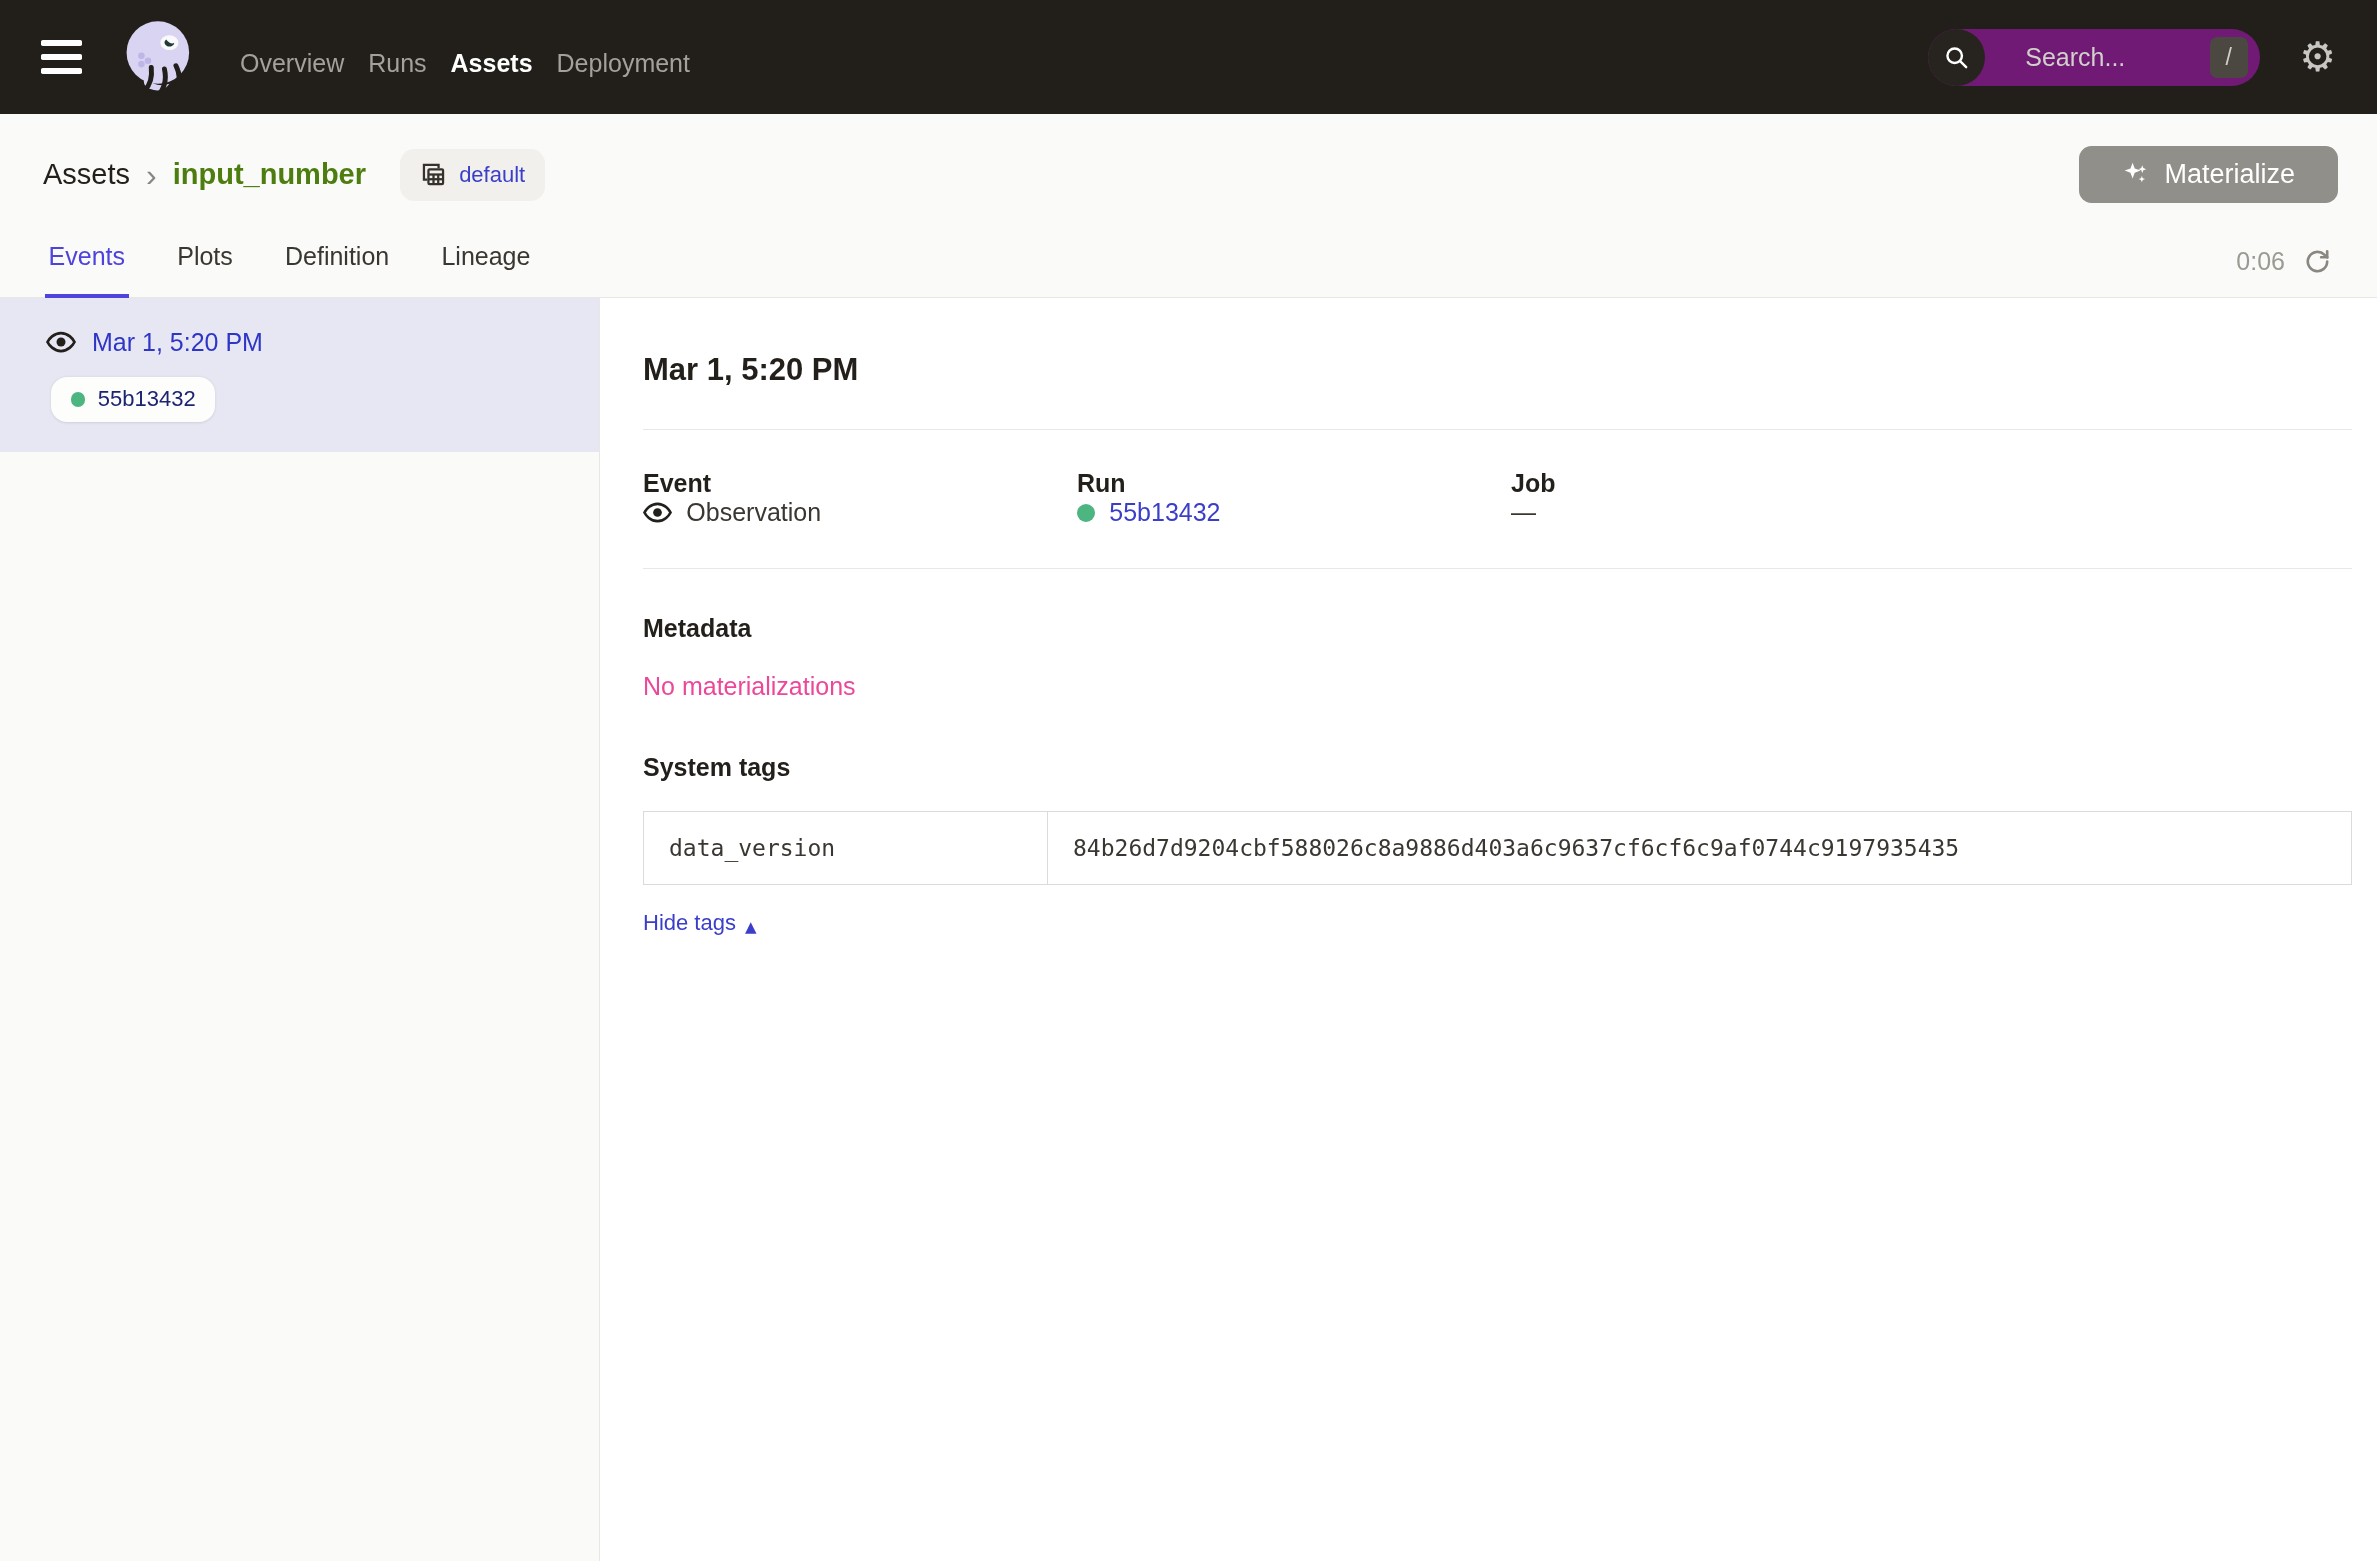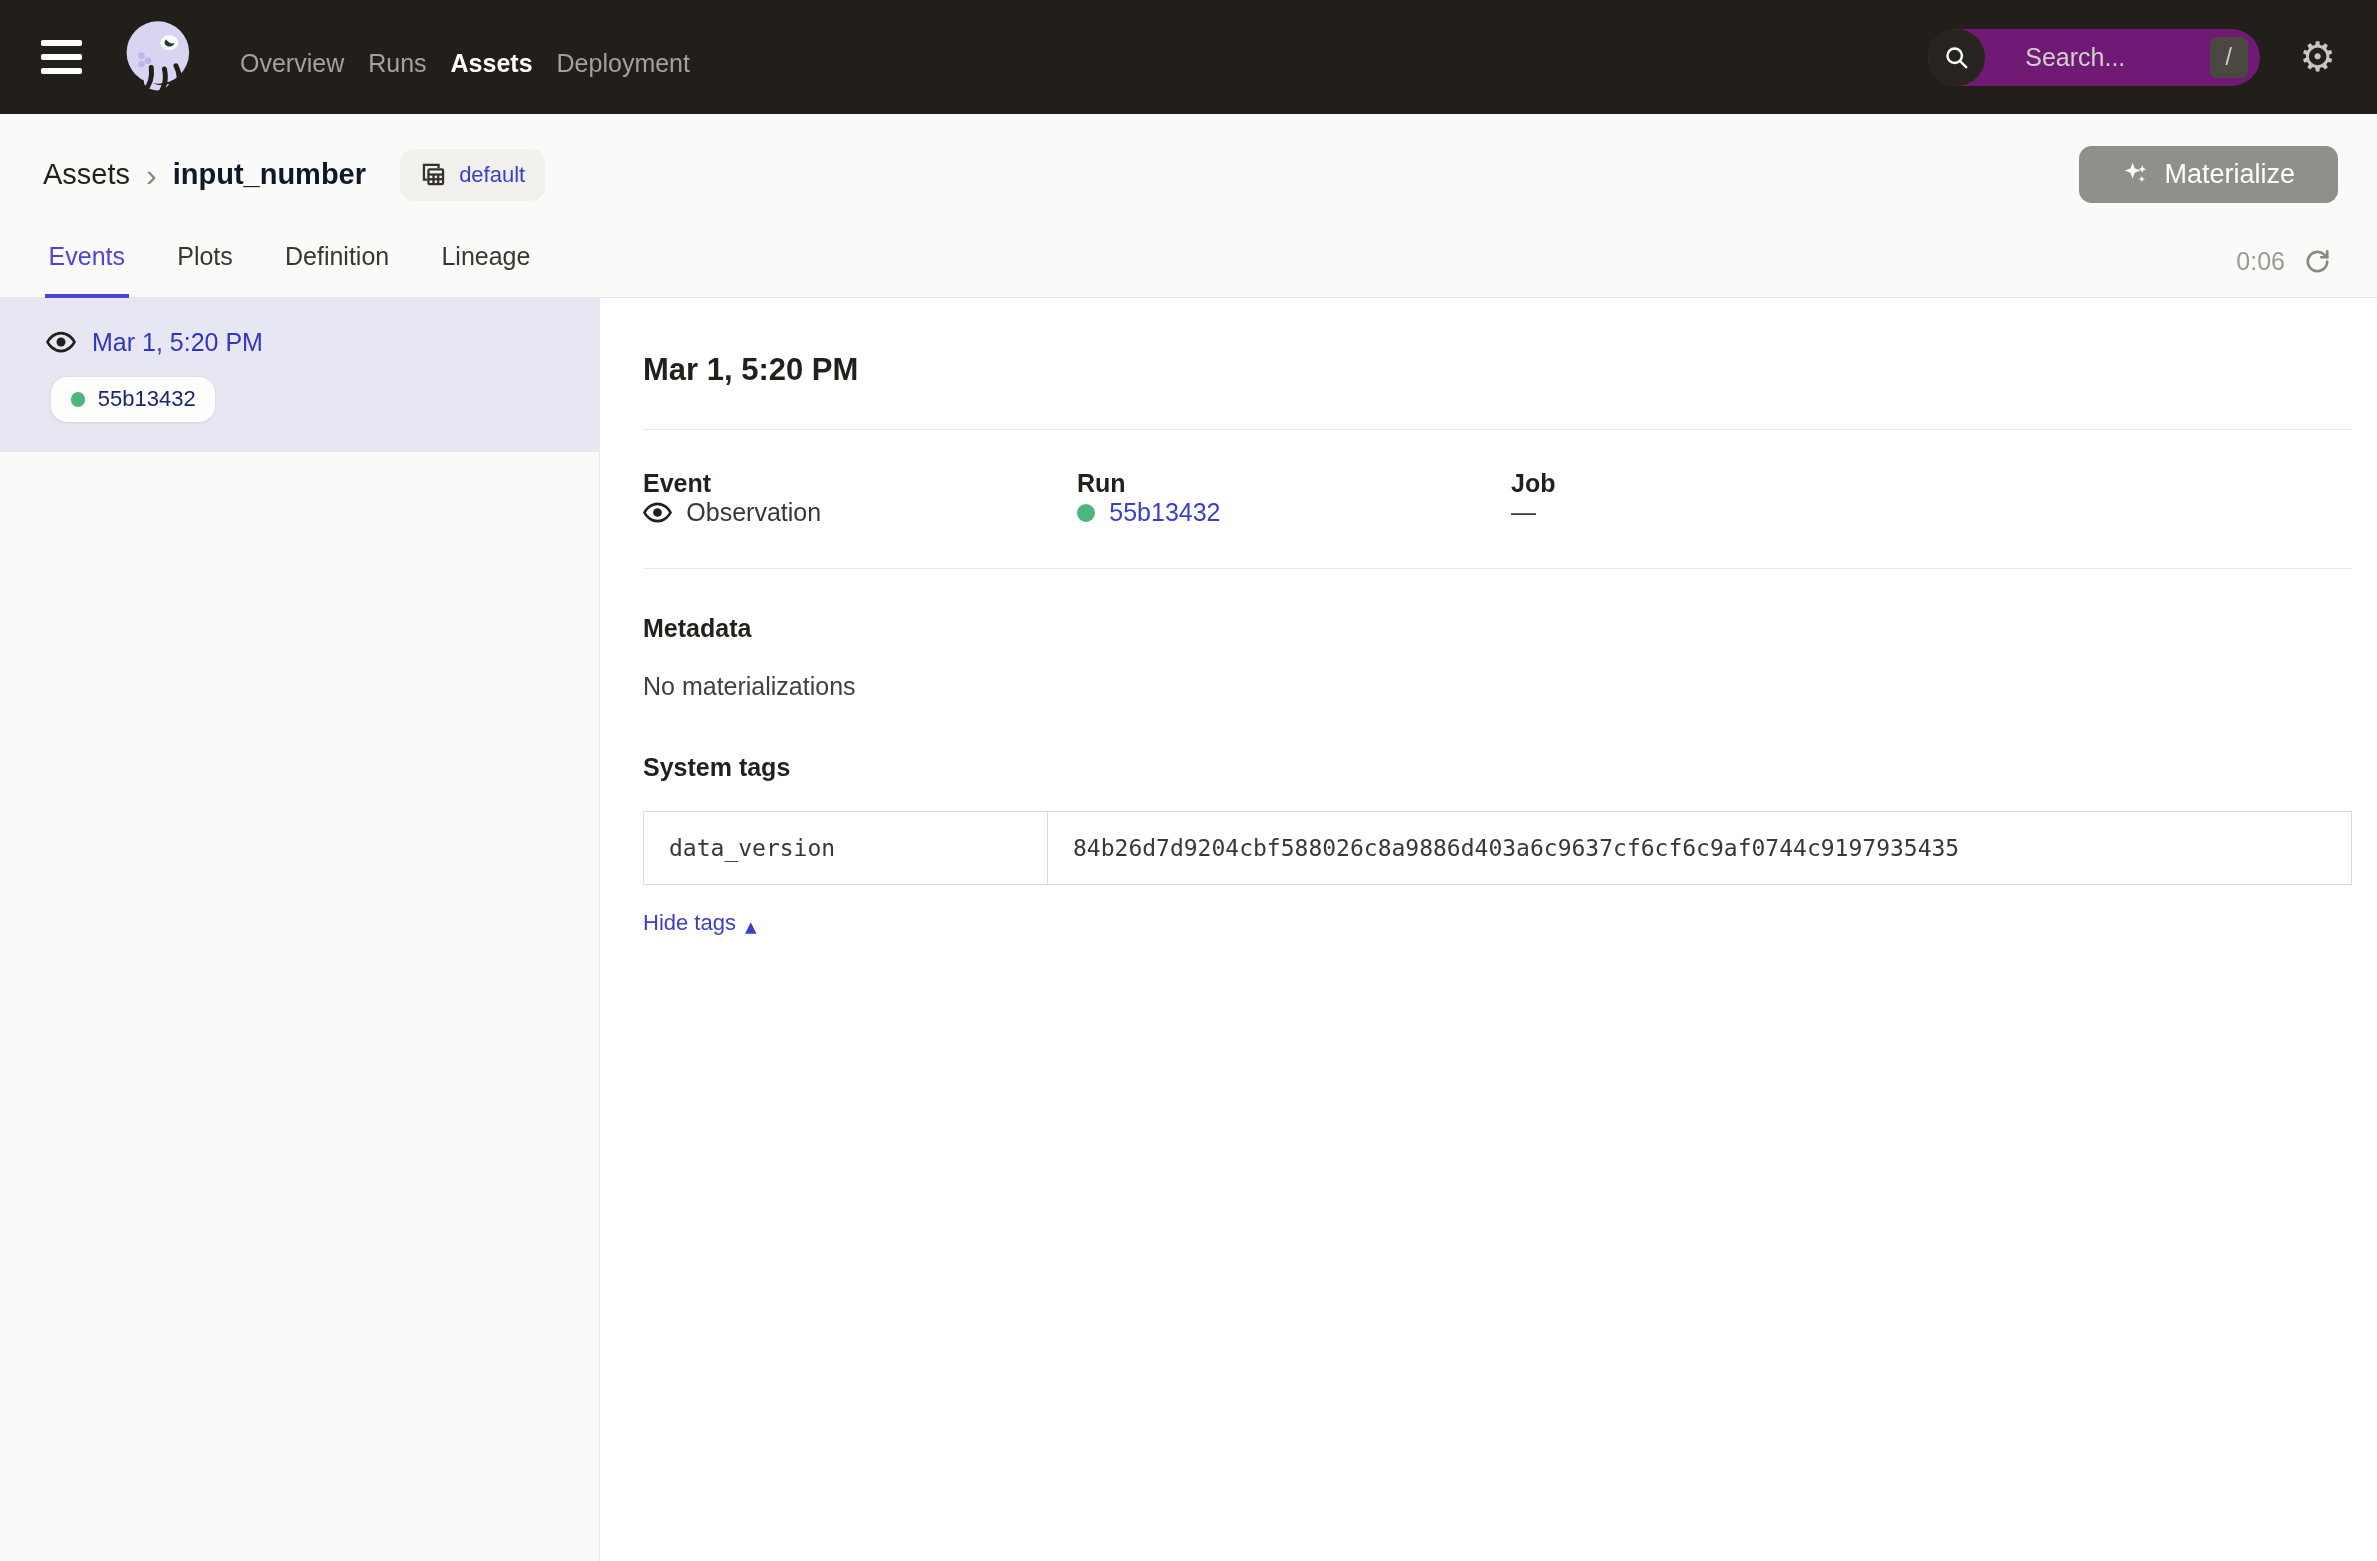--- a/index.html
+++ b/index.html
@@ -50,21 +50,21 @@
     font-size: 41px; color: #C8C6C2; cursor: pointer; line-height: 1;
   }
 
   
   .header-row {
     display: flex; align-items: center;
     padding: 32px 39px 0 43px;
   }
   .crumb-root { font-size: 29px; color: #231F1B; cursor: pointer; }
   .crumb-sep { font-size: 32px; color: #8A8781; margin: 0 16px; line-height: 1; }
-  .crumb-current { font-size: 29px; font-weight: 700; color: #0f172a; }
+  .crumb-current { font-size: 29px; font-weight: 700; color: #4d7c0f; }
   .pill {
     margin-left: 34px; height: 52px; border-radius: 14.3px;
     background: #F1F0EC; display: flex; align-items: center;
     padding: 0 19.6px; gap: 12.5px; font-size: 22px; color: #35312C;
   }
   .pill + .pill { margin-left: 19.6px; }
   .pill a, .link { color: #3B3EC9; text-decoration: none; cursor: pointer; }
   .pill .picon { display: flex; align-items: center; }
   .reload-btn { display: flex; align-items: center; margin-left: 5.4px; cursor: pointer; }
   .materialize {
@@ -110,21 +110,21 @@
 
   .main { flex: 1; background: #FFFFFF; padding: 54px 25px 0 43px; overflow: hidden; }
   .main-title { font-size: 31px; font-weight: 700; color: #231F1B; }
   .divider { border: none; border-top: 0.9px solid #E8E7E2; margin-top: 41px; }
   .facts { display: grid; grid-template-columns: 434px 434px 1fr; margin-top: 39px; }
   .fact-label { font-size: 25px; font-weight: 600; color: #231F1B; }
   .fact-value { display: flex; align-items: center; gap: 14.3px; font-size: 25px; color: #3A3631; }
   .run-link { font-size: 25px; }
   .section-h { font-size: 25px; font-weight: 600; color: #231F1B; }
   .metadata-h { margin-top: 45px; }
-  .empty-text { margin-top: 29px; font-size: 25px; color: #404040; }
+  .empty-text { margin-top: 29px; font-size: 25px; color: #ec4899; }
   .systags-h { margin-top: 52px; }
   .tags-table { margin-top: 29px; width: 100%; border-collapse: collapse; }
   .tags-table td {
     border: 0.9px solid #DCDBD6; padding: 23px 25px;
     font-family: "DejaVu Sans Mono", monospace; font-size: 23px; color: #3A3631;
   }
   .tags-table td.key { width: 404px; }
   .hide-tags {
     margin-top: 25px; display: inline-flex; align-items: flex-end; gap: 9px;
     font-size: 22px; font-weight: 500; cursor: pointer;

